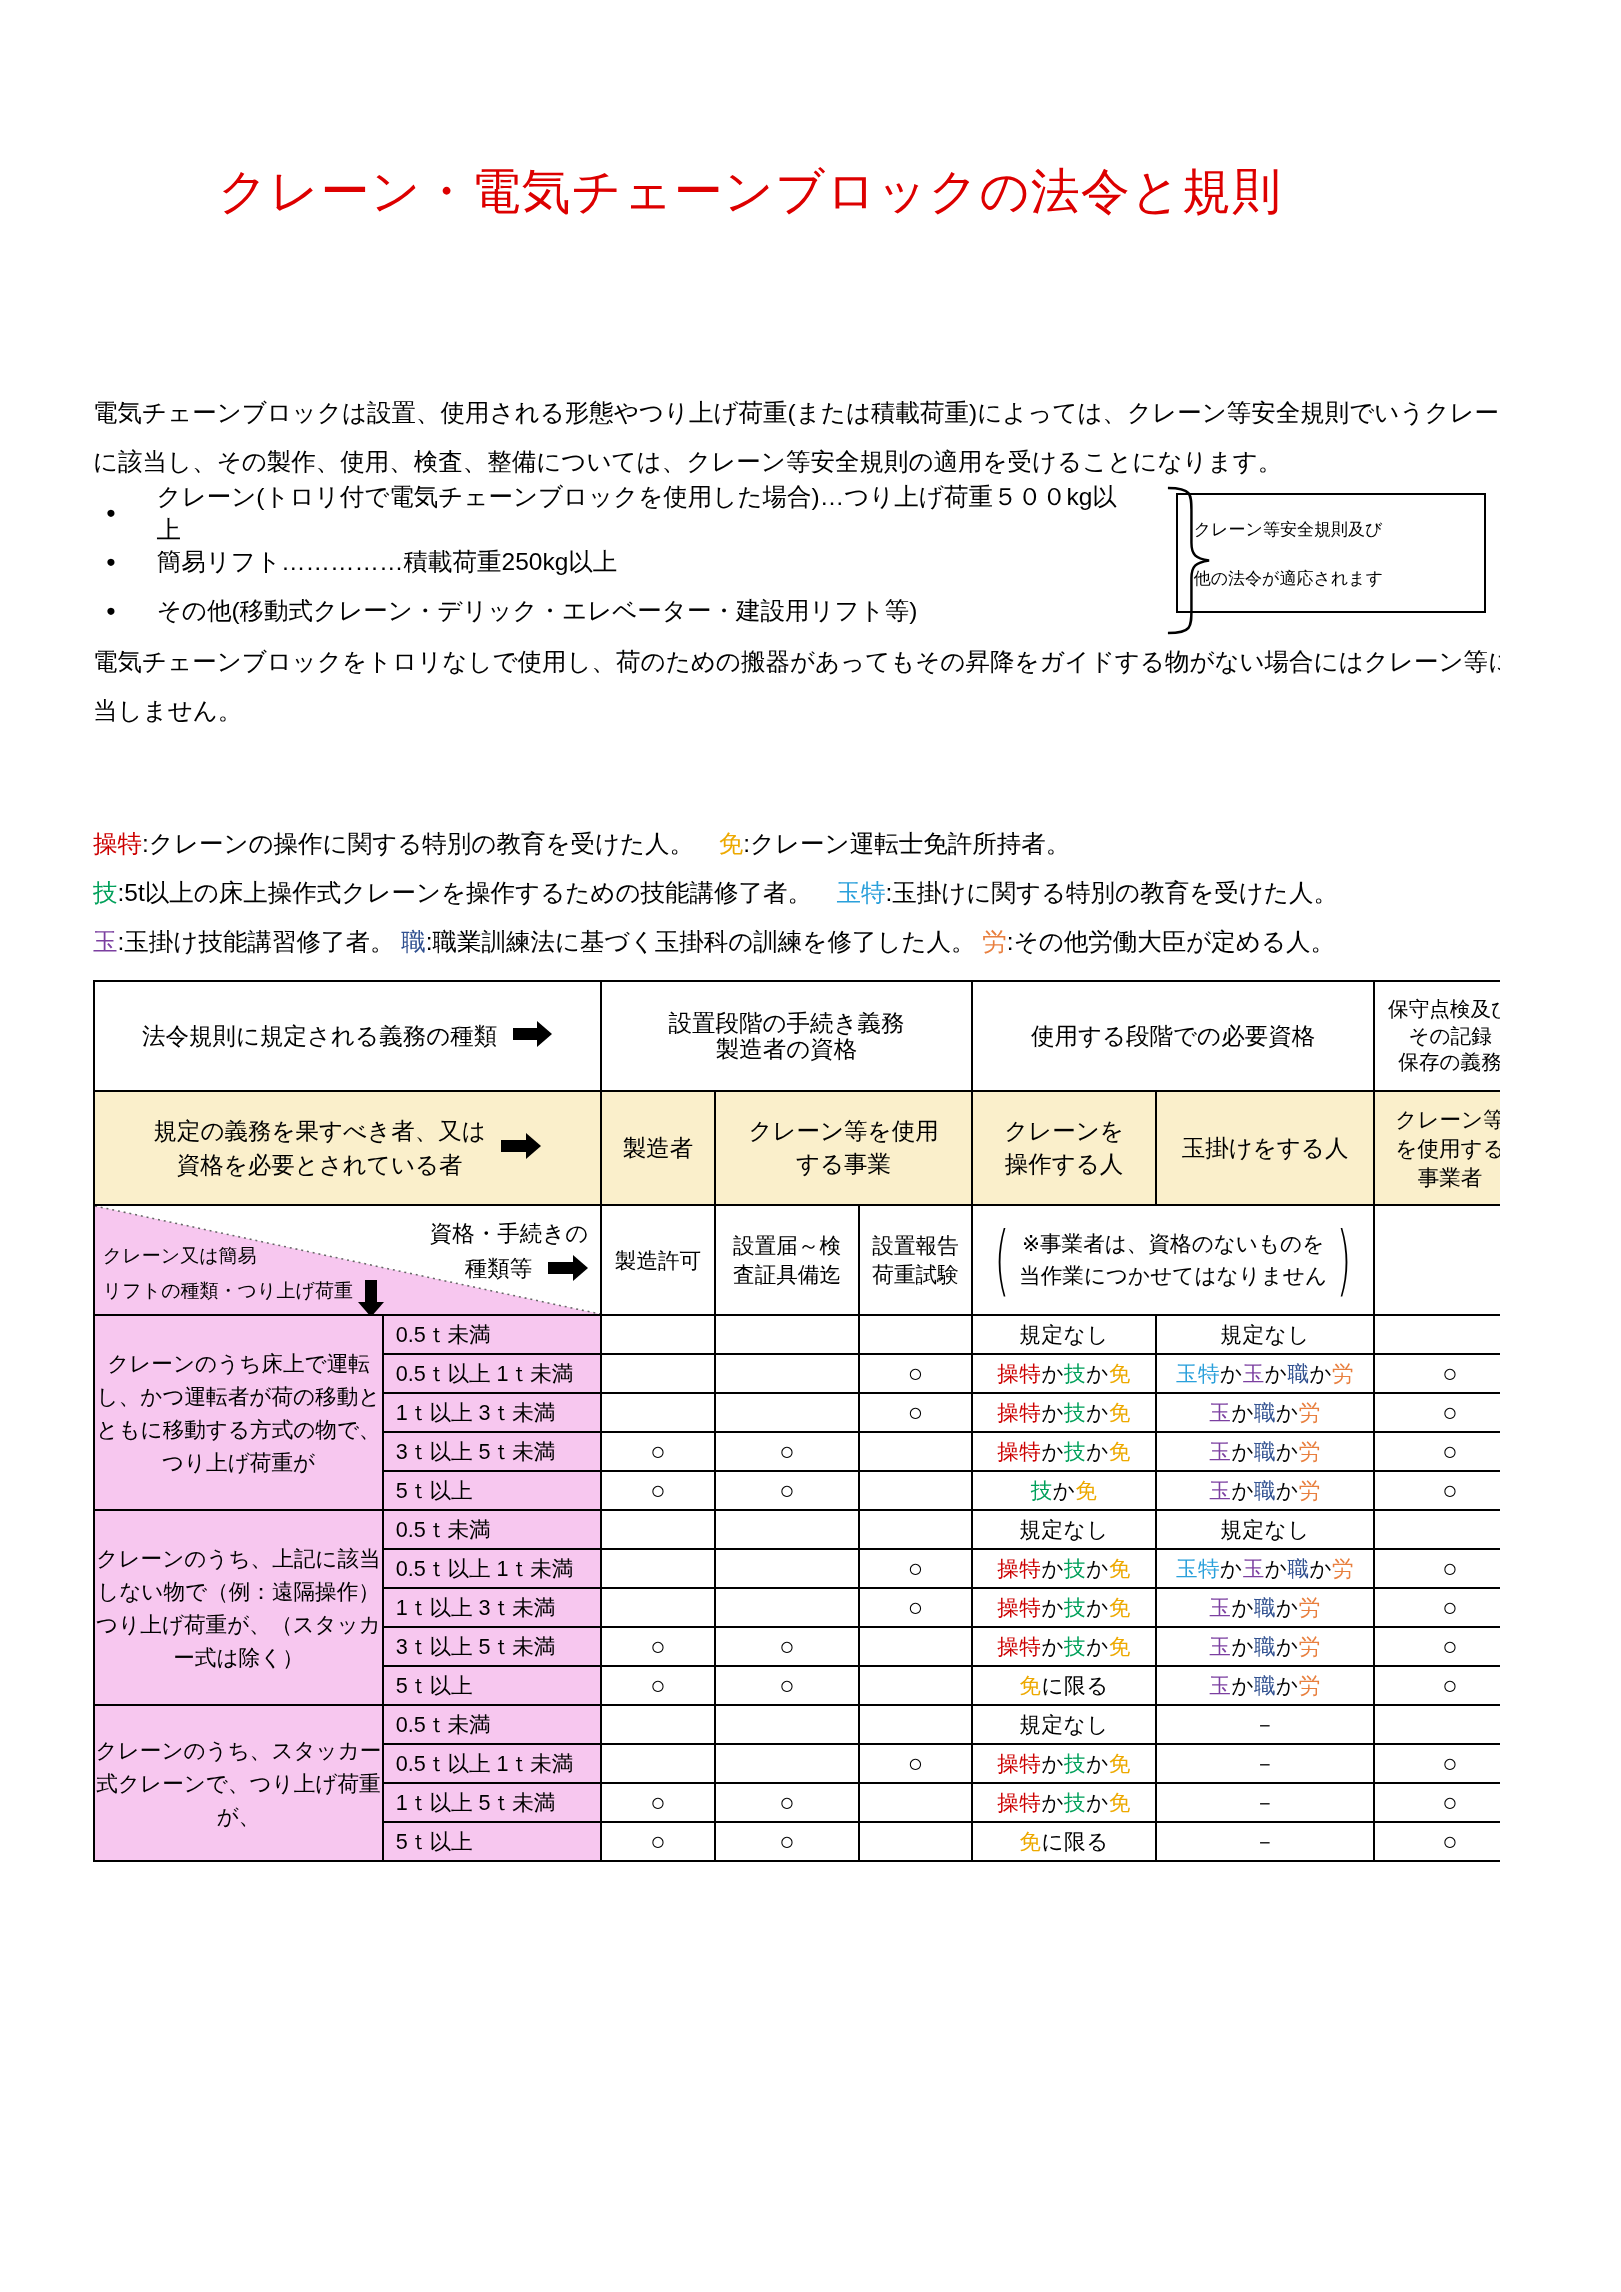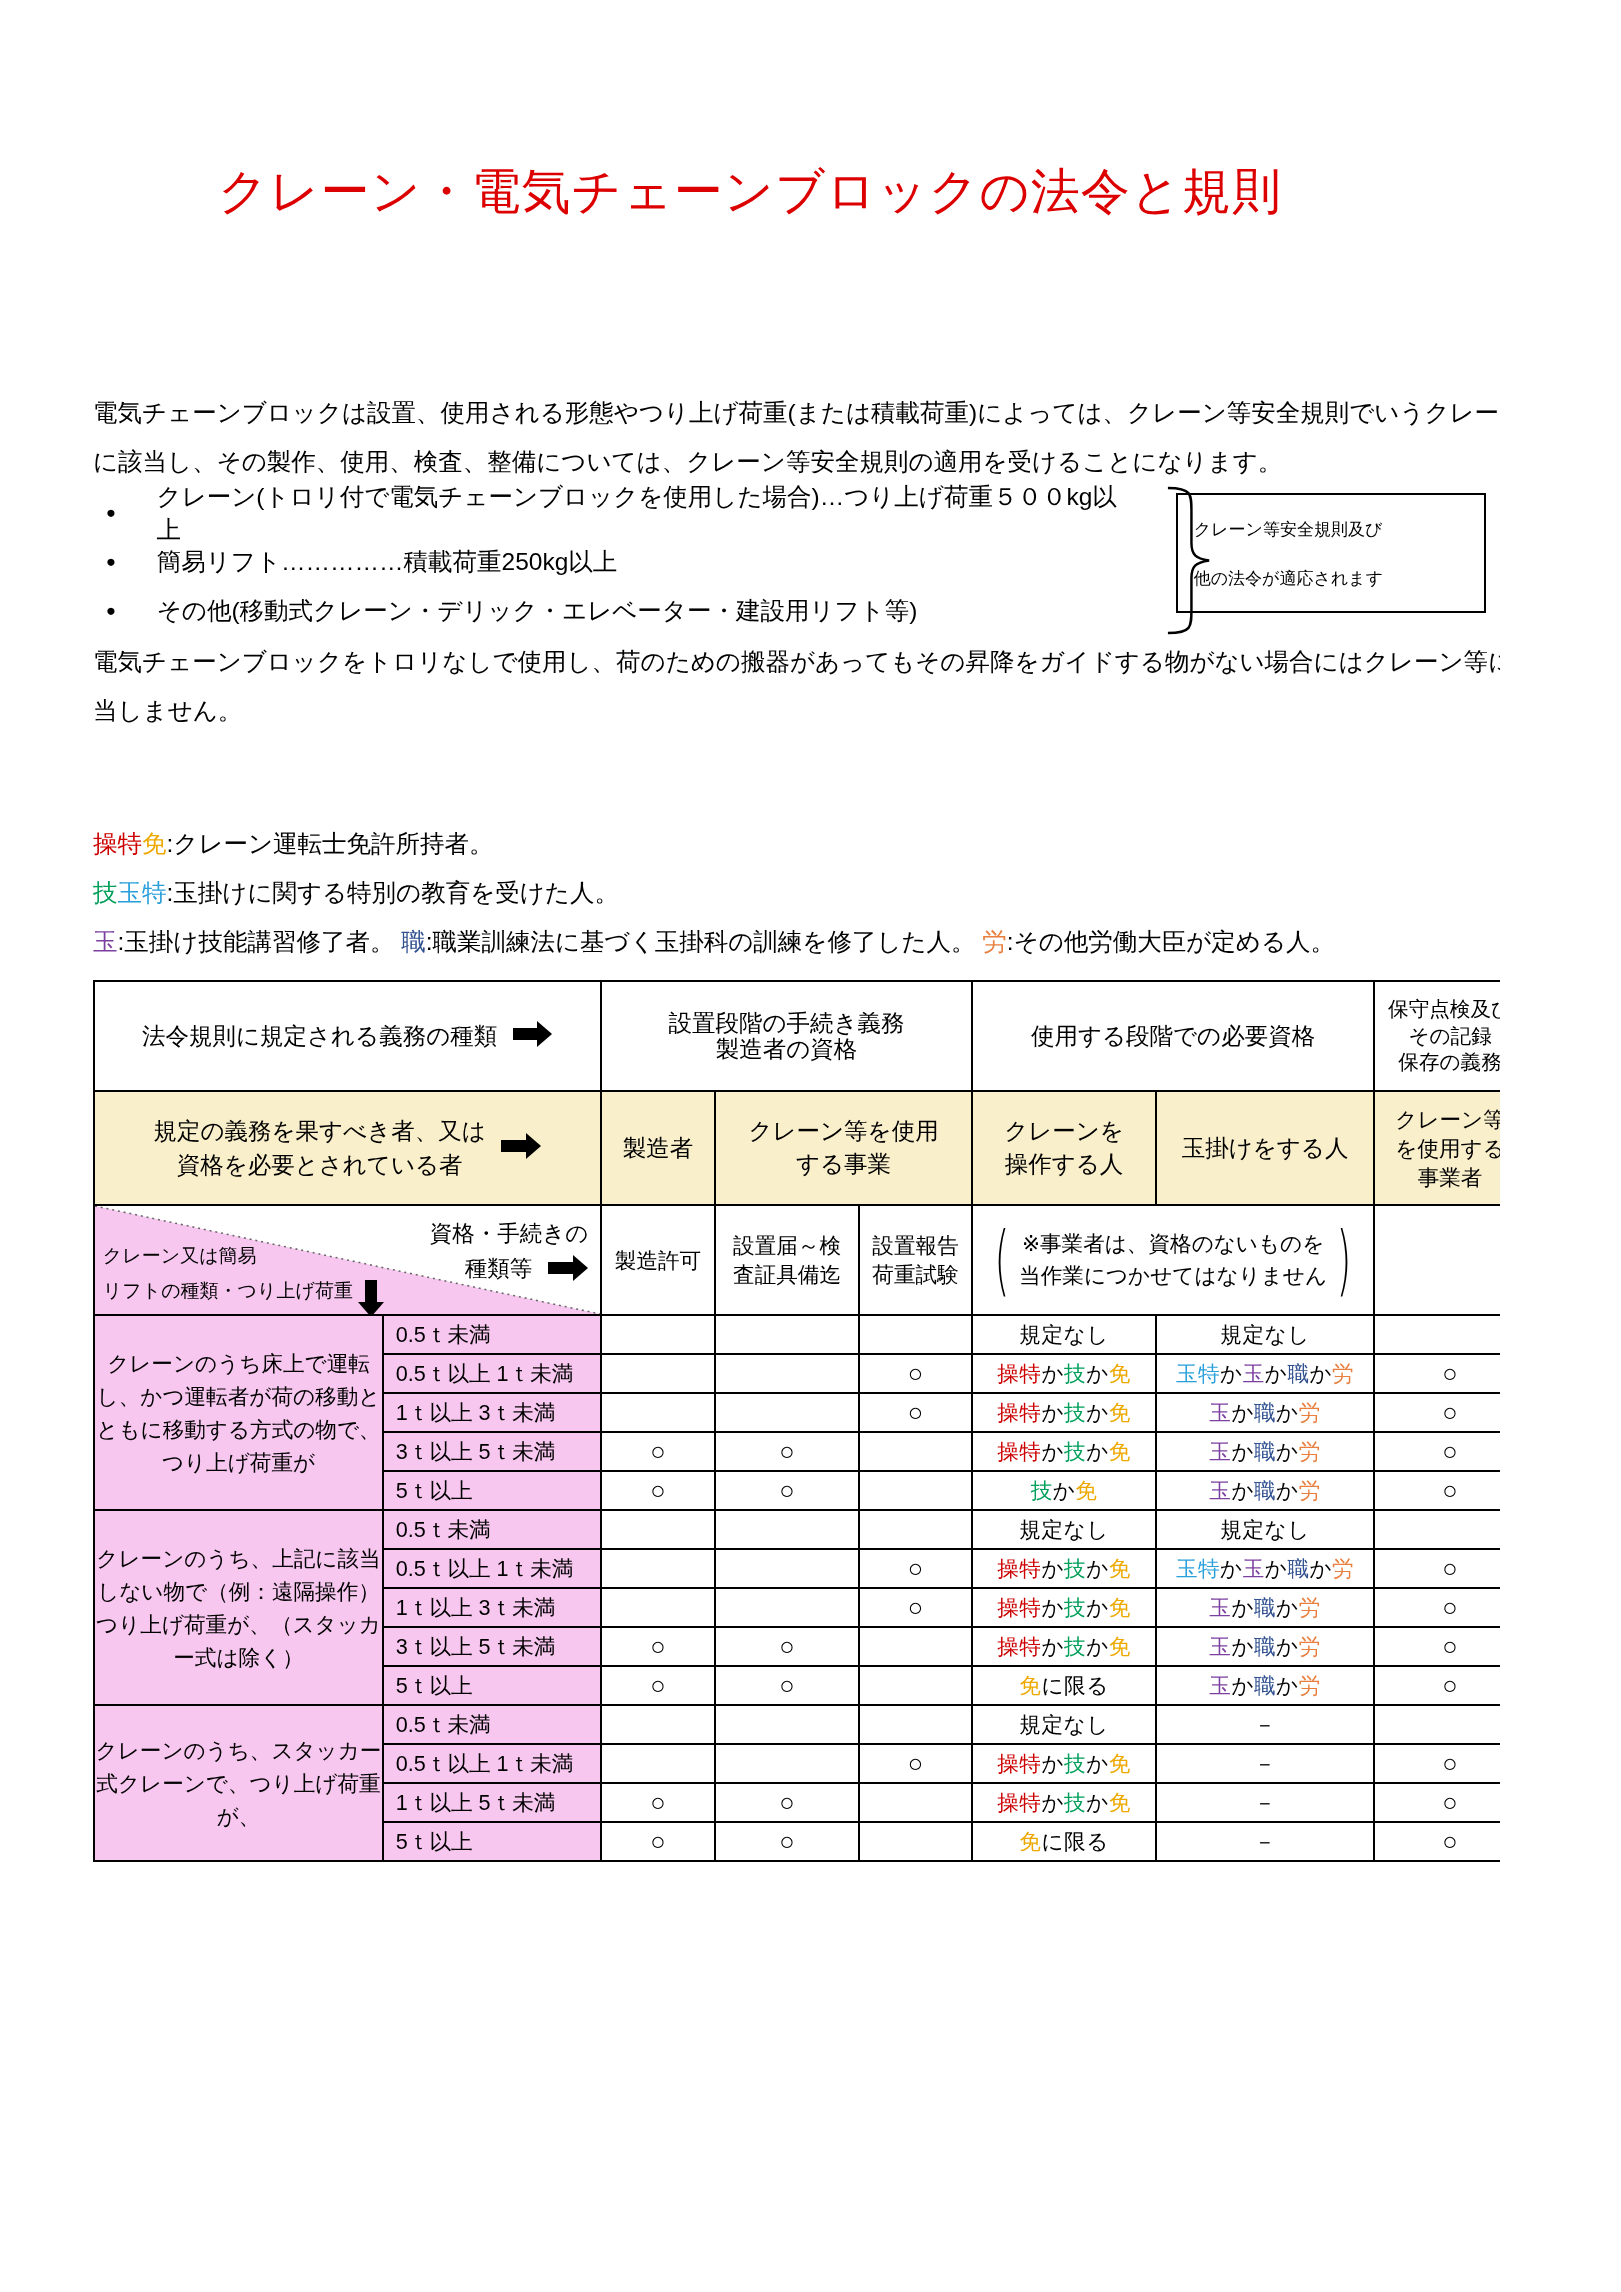--- a/index.html
+++ b/index.html
@@ -93,22 +93,22 @@
   <svg class="brace" width="49" height="149" viewBox="0 0 50 152">
     <path d="M4,2 C28,2 28,8 28,26 L28,58 C28,70 32,74 46,76 C32,78 28,82 28,94 L28,126 C28,144 28,150 4,150" fill="none" stroke="#000" stroke-width="2.5"></path>
   </svg>
 
   <div class="side-box">クレーン等安全規則及び
 他の法令が適応されます</div>
 
   <div class="para para2">電気チェーンブロックをトロリなしで使用し、荷のための搬器があってもその昇降をガイドする物がない場合にはクレーン等に該当しません。</div>
 
   <div class="legend">
-    <div class="legend-line"><span style="color: rgb(204, 0, 0);">操特</span><span style="color: rgb(237, 169, 0);">免</span><span>:クレーン運転士免許所持者。</span></div>
-    <div class="legend-line"><span style="color: rgb(0, 160, 90);">技</span><span style="color: rgb(42, 160, 219);">玉特</span><span>:玉掛けに関する特別の教育を受けた人。</span></div>
+    <div class="legend-line"><span style="color: rgb(204, 0, 0);">操特</span><span>:クレーンの操作に関する特別の教育を受けた人。　</span><span style="color: rgb(237, 169, 0);">免</span><span>:クレーン運転士免許所持者。</span></div>
+    <div class="legend-line"><span style="color: rgb(0, 160, 90);">技</span><span>:5t以上の床上操作式クレーンを操作するための技能講修了者。　</span><span style="color: rgb(42, 160, 219);">玉特</span><span>:玉掛けに関する特別の教育を受けた人。</span></div>
     <div class="legend-line"><span style="color: rgb(123, 63, 160);">玉</span><span>:玉掛け技能講習修了者。 </span><span style="color: rgb(47, 79, 143);">職</span><span>:職業訓練法に基づく玉掛科の訓練を修了した人。 </span><span style="color: rgb(232, 127, 62);">労</span><span>:その他労働大臣が定める人。</span></div>
   </div>
 
   <table class="law-table">
     <colgroup>
       <col style="width:289px">
         <col style="width:218px">
         <col style="width:114px">
         <col style="width:144px">
       <col style="width:113px">

